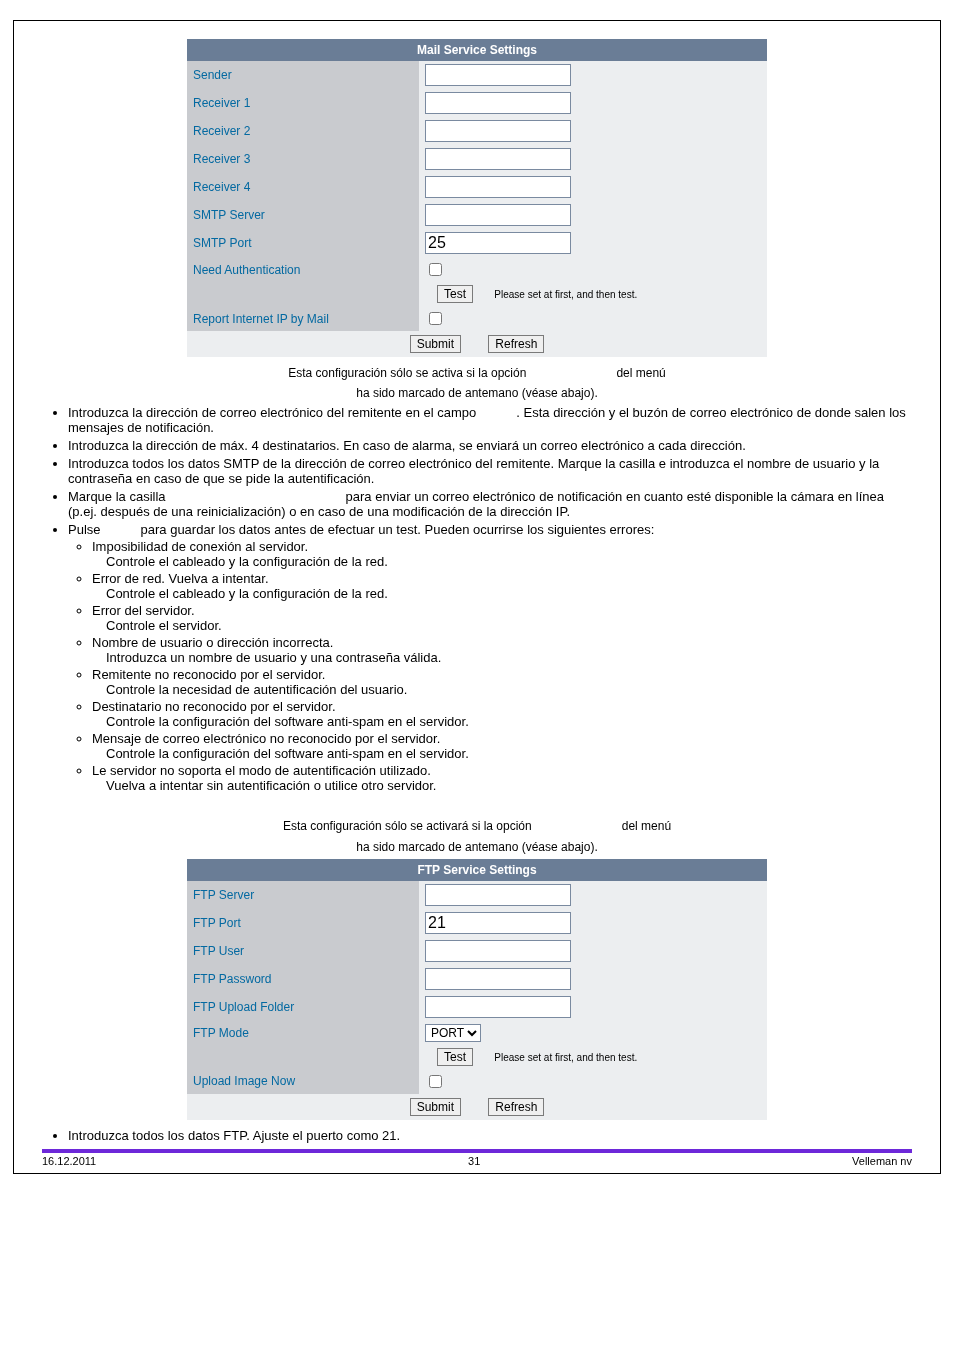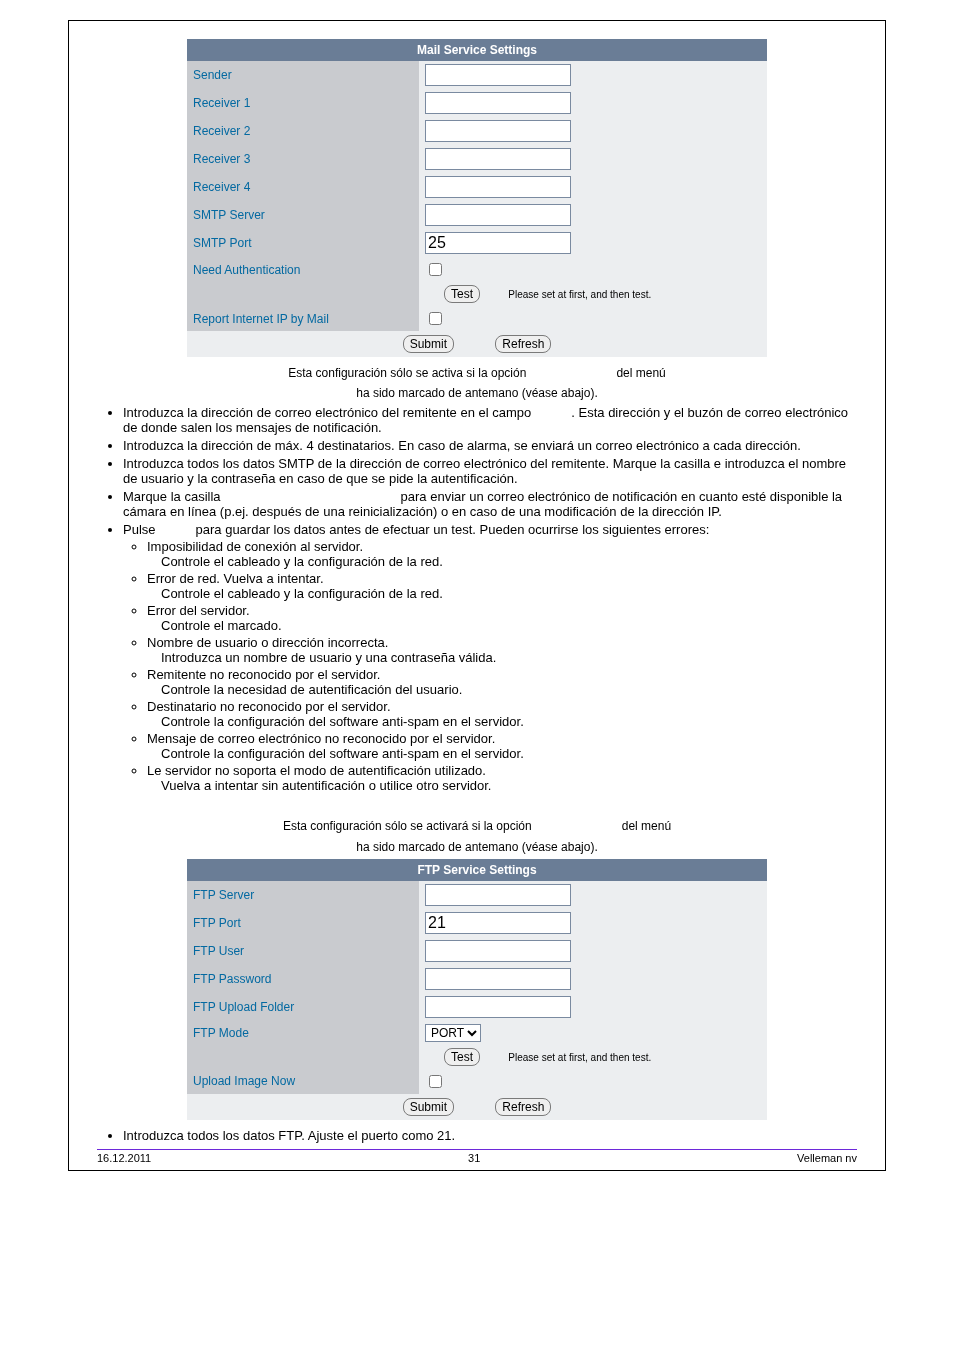--- a/index.html
+++ b/index.html
@@ -1,36 +1,36 @@
 <!DOCTYPE html>
 <html><head>
 <meta charset="utf-8">
 <style>
   html,body{margin:0;padding:0;background:#fff;}
   body{font-family:Verdana,Geneva,sans-serif;font-size:13px;color:#000;}
-  .page{width:818px;margin:20px auto;border:1px solid #000;padding:18px 28px 6px 28px;box-sizing:border-box;}
+  .page{width:928px;margin:20px auto;border:1px solid #000;padding:18px 28px 6px 28px;box-sizing:border-box;}
   .settings-table{width:580px;margin:0 auto 8px auto;border-collapse:collapse;font-size:12px;}
   .settings-table td{padding:3px 6px;vertical-align:middle;}
   .settings-header td{background:#6a7d96;color:#fff;font-weight:bold;text-align:center;padding:4px;}
   .settings-table .label-cell{background:#c9cbcf;width:220px;color:#0369a1;}
   .settings-table .value-cell{background:#eceef0;}
   .settings-table .footer-cell{background:#eceef0;text-align:center;padding:4px;}
   input[type=text]{width:140px;border:1px solid #7a8aa0;font-size:16px;padding:1px 2px;}
   input[type=checkbox]{vertical-align:middle;}
-  .btn{font-family:inherit;font-size:12px;border:1px solid #7a7a7a;background:#efefef;padding:1px 6px;border-radius:8px;margin:0 19px;cursor:pointer;}
+  .btn{font-family:inherit;font-size:12px;border:1px solid #7a7a7a;background:#efefef;padding:1px 6px;border-radius:0;margin:0 12px;cursor:pointer;}
   select{border:1px solid #7a8aa0;font-size:12px;background:#fff;text-align:right;}
   .note{font-size:10px;margin-left:6px;}
   .body-text{font-size:12px;line-height:1.35;margin:4px 0;}
   .body-text.center{text-align:center;}
   ul.outer{margin:4px 0 4px 26px;padding:0;}
   ul.outer>li{margin:3px 0;}
   ul.inner{margin:2px 0 6px 24px;padding:0;}
   ul.inner>li{margin:2px 0;}
   .subline{margin-left:14px;}
-  .page-footer{display:flex;justify-content:space-between;font-size:11px;border-top:1px solid #6d28d9;padding-top:2px;margin-top:6px;}
+  .page-footer{display:flex;justify-content:space-between;font-size:11px;border-top:4px solid #6d28d9;padding-top:2px;margin-top:6px;}
   .gap{display:inline-block;width:90px;}
   .gap-sm{display:inline-block;width:40px;}
 </style>
 </head>
 <body>
 
 <div class="page">
 
   
   <table class="settings-table">
@@ -97,21 +97,21 @@
 
   <ul class="outer">
     <li><span>Introduzca la dirección de correo electrónico del remitente en el campo</span><span class="gap-sm"></span><span>. Esta dirección y el buzón de correo electrónico de donde salen los mensajes de notificación.</span></li>
     <li>Introduzca la dirección de máx. 4 destinatarios. En caso de alarma, se enviará un correo electrónico a cada dirección.</li>
     <li>Introduzca todos los datos SMTP de la dirección de correo electrónico del remitente. Marque la casilla e introduzca el nombre de usuario y la contraseña en caso de que se pide la autentificación.</li>
     <li><span>Marque la casilla</span><span class="gap"></span><span class="gap"></span><span>para enviar un correo electrónico de notificación en cuanto esté disponible la cámara en línea (p.ej. después de una reinicialización) o en caso de una modificación de la dirección IP.</span></li>
     <li><span>Pulse</span><span class="gap-sm"></span><span>para guardar los datos antes de efectuar un test. Pueden ocurrirse los siguientes errores:</span>
       <ul class="inner">
         <li><span>Imposibilidad de conexión al servidor.</span><div class="subline">Controle el cableado y la configuración de la red.</div></li>
         <li><span>Error de red. Vuelva a intentar.</span><div class="subline">Controle el cableado y la configuración de la red.</div></li>
-        <li><span>Error del servidor.</span><div class="subline">Controle el marcado.</div></li>
+        <li><span>Error del servidor.</span><div class="subline">Controle el servidor.</div></li>
         <li><span>Nombre de usuario o dirección incorrecta.</span><div class="subline">Introduzca un nombre de usuario y una contraseña válida.</div></li>
         <li><span>Remitente no reconocido por el servidor.</span><div class="subline">Controle la necesidad de autentificación del usuario.</div></li>
         <li><span>Destinatario no reconocido por el servidor.</span><div class="subline">Controle la configuración del software anti-spam en el servidor.</div></li>
         <li><span>Mensaje de correo electrónico no reconocido por el servidor.</span><div class="subline">Controle la configuración del software anti-spam en el servidor.</div></li>
         <li><span>Le servidor no soporta el modo de autentificación utilizado.</span><div class="subline">Vuelva a intentar sin autentificación o utilice otro servidor.</div></li>
       </ul>
     </li>
   </ul>
 
   <br>

